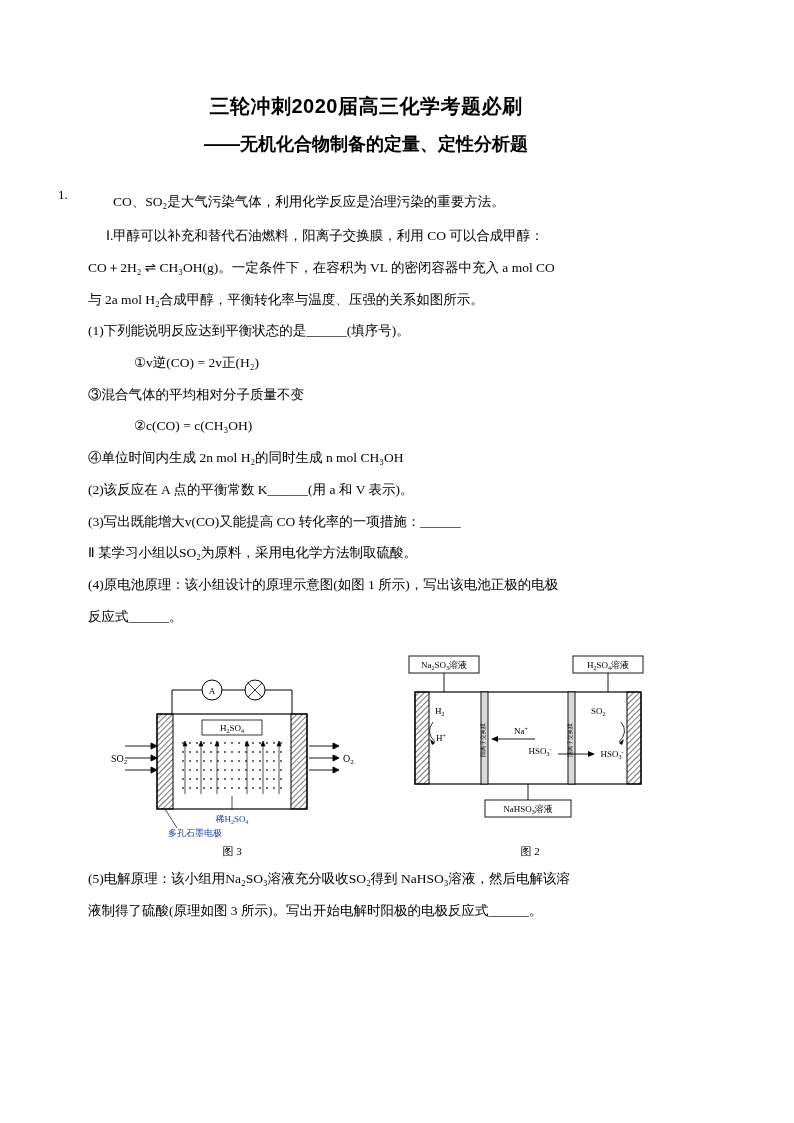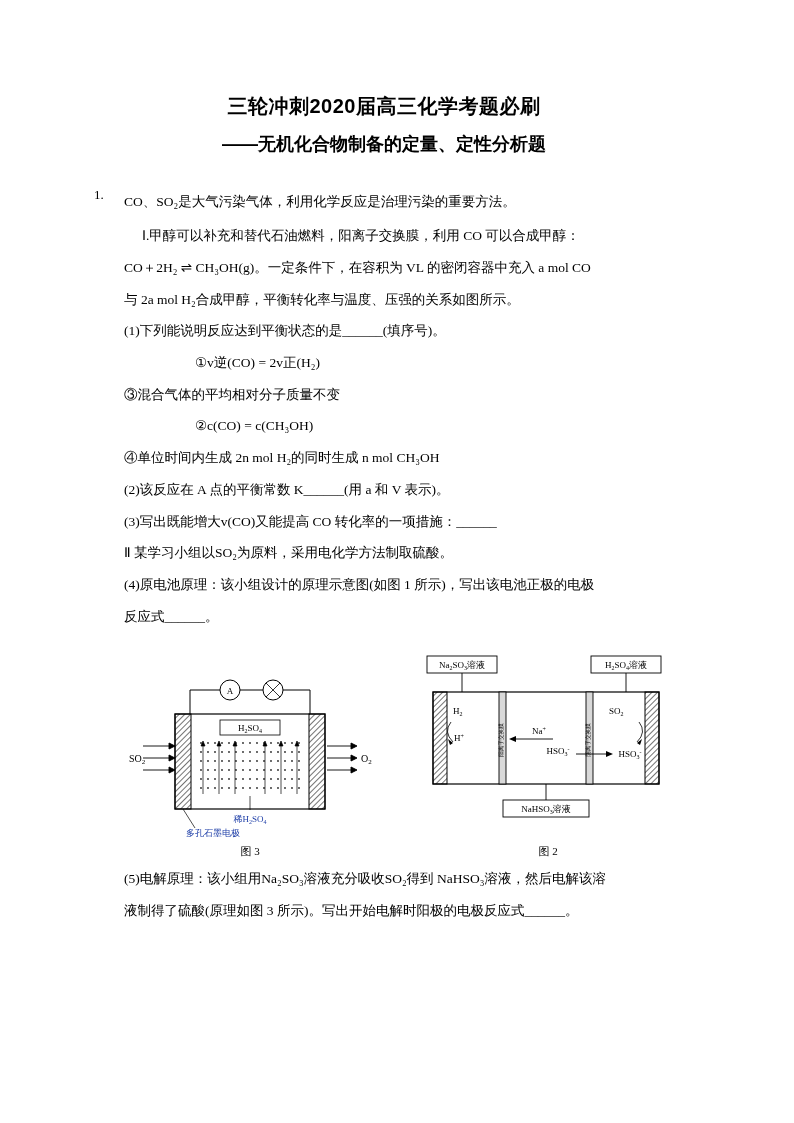--- a/index.html
+++ b/index.html
@@ -12,21 +12,21 @@
     height: 1123px;
     font-family: "Liberation Serif", serif;
     color: #000000;
     position: relative;
     overflow: hidden;
   }
   .page {
     width: 736px;
     height: 1123px;
     box-sizing: border-box;
-    padding: 88px 62px 40px 94px;
+    padding: 88px 62px 40px 58px;
     position: relative;
   }
   .title {
     text-align: center;
     font-family: "Liberation Sans", sans-serif;
     font-weight: bold;
     font-size: 20px;
     letter-spacing: 0.5px;
     margin: 0 0 4px 0;
     line-height: 1.8;
@@ -46,29 +46,30 @@
   }
   .q-num {
     width: 30px;
     flex: 0 0 30px;
     font-family: "Liberation Serif", serif;
     font-size: 13px;
     padding-top: 1px;
   }
   .q-body {
     flex: 1 1 auto;
+    margin-left: 25px;
   }
   .line {
     font-size: 13.5px;
     line-height: 2.35;
     font-family: "Liberation Serif", serif;
     white-space: nowrap;
   }
   .indent1 { margin-left: 18px; }
-  .indent2 { margin-left: 71px; }
+  .indent2 { margin-left: 46px; }
   .body-area {
     margin-left: 30px;
     margin-top: 2px;
   }
   .fig-wrap {
     margin: 10px 0 4px 0;
     display: flex;
     justify-content: center;
     gap: 28px;
     align-items: flex-start;

